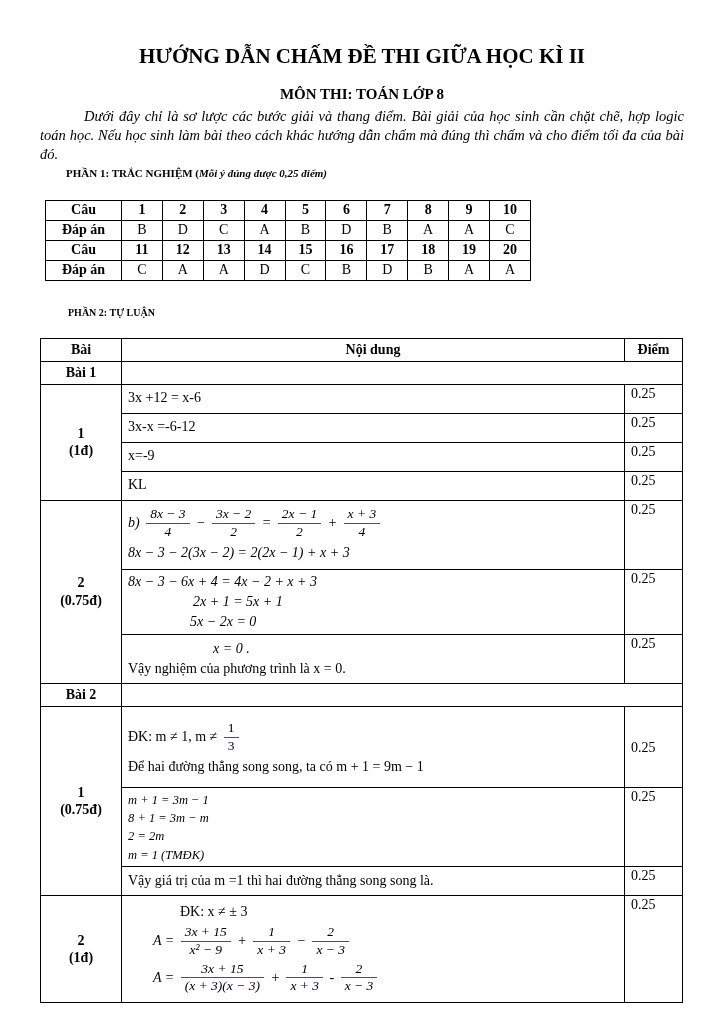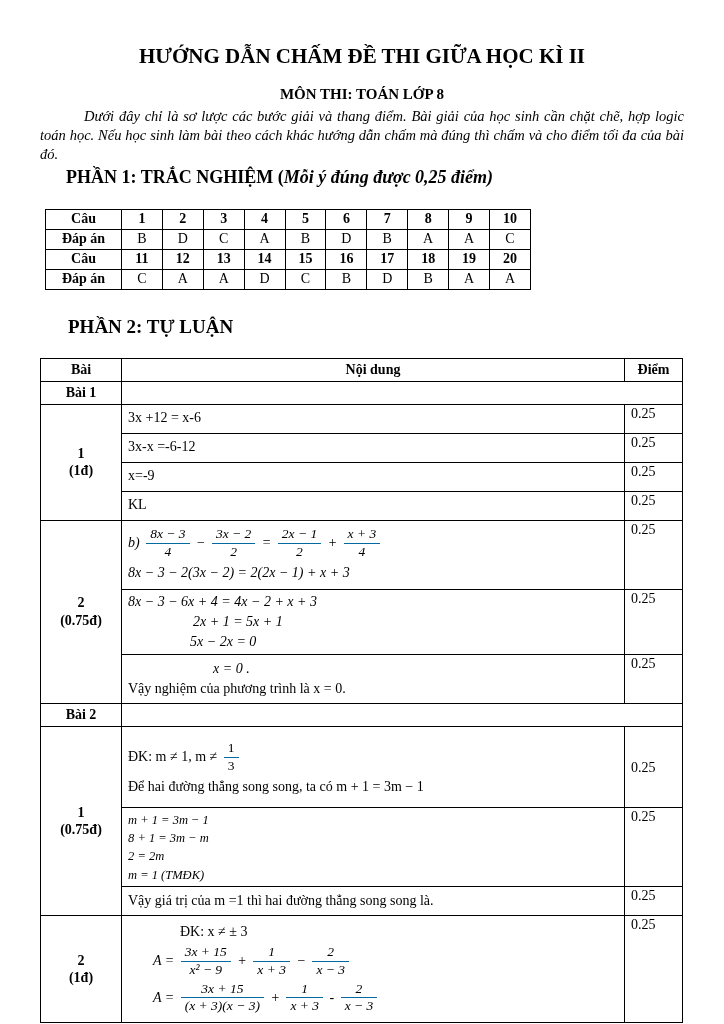--- a/index.html
+++ b/index.html
@@ -7,23 +7,23 @@
     width:724px;height:1024px;overflow:hidden;
     font-family:"Liberation Serif","DejaVu Serif",serif;
     color:#000;
     -webkit-font-smoothing:antialiased;
   }
   .page{box-sizing:border-box;width:724px;height:1024px;padding:44px 40px 0 40px;}
 
   .doc-title{text-align:center;font-weight:bold;font-size:21px;margin-bottom:17px;}
   .doc-sub{text-align:center;font-weight:bold;font-size:15px;line-height:1.18;}
   .note{font-style:italic;font-size:14.5px;line-height:1.33;text-align:justify;margin:3px 0 0 0;text-indent:44px;}
-  .part-heading{font-size:18px;font-weight:bold;margin:2px 0 5px 26px;}
+  .part-heading{font-size:11px;font-weight:bold;margin:2px 0 5px 26px;}
   .part-heading .it{font-style:italic;font-weight:bold;}
-  .part2-heading{font-size:19px;font-weight:bold;margin:26px 0 0 28px;}
+  .part2-heading{font-size:10px;font-weight:bold;margin:26px 0 0 28px;}
 
   table{border-collapse:collapse;}
   td,th{border:1px solid #000;}
 
   
   .ans-table{margin:21px 0 0 5px;width:486px;table-layout:fixed;font-size:14px;}
   .ans-table td{height:19px;text-align:center;padding:0;}
   .ans-table .lab{width:75px;font-weight:bold;}
   .ans-table tr.qrow td{font-weight:bold;}
 
@@ -190,21 +190,21 @@
       <td colspan="2"></td>
     </tr>
 
     <tr>
       <td class="who" rowspan="3">
         <div>1</div>
         <div>(0.75đ)</div>
       </td>
       <td class="content" style="height:76px;">
         <div class="mline">ĐK:  m ≠ 1,  m ≠ <span class="frac"><span class="num">1</span><span class="den">3</span></span></div>
-        <div>Để hai đường thẳng song song, ta có  m + 1 = 3m − 1</div>
+        <div>Để hai đường thẳng song song, ta có  m + 1 = 9m − 1</div>
       </td>
       <td class="score mid">0.25</td>
     </tr>
     <tr>
       <td class="content" style="height:74px;">
         <div class="math small">m + 1 = 3m − 1</div>
         <div class="math small">8 + 1 = 3m − m</div>
         <div class="math small">2 = 2m</div>
         <div class="math small">m = 1 (TMĐK)</div>
       </td>

